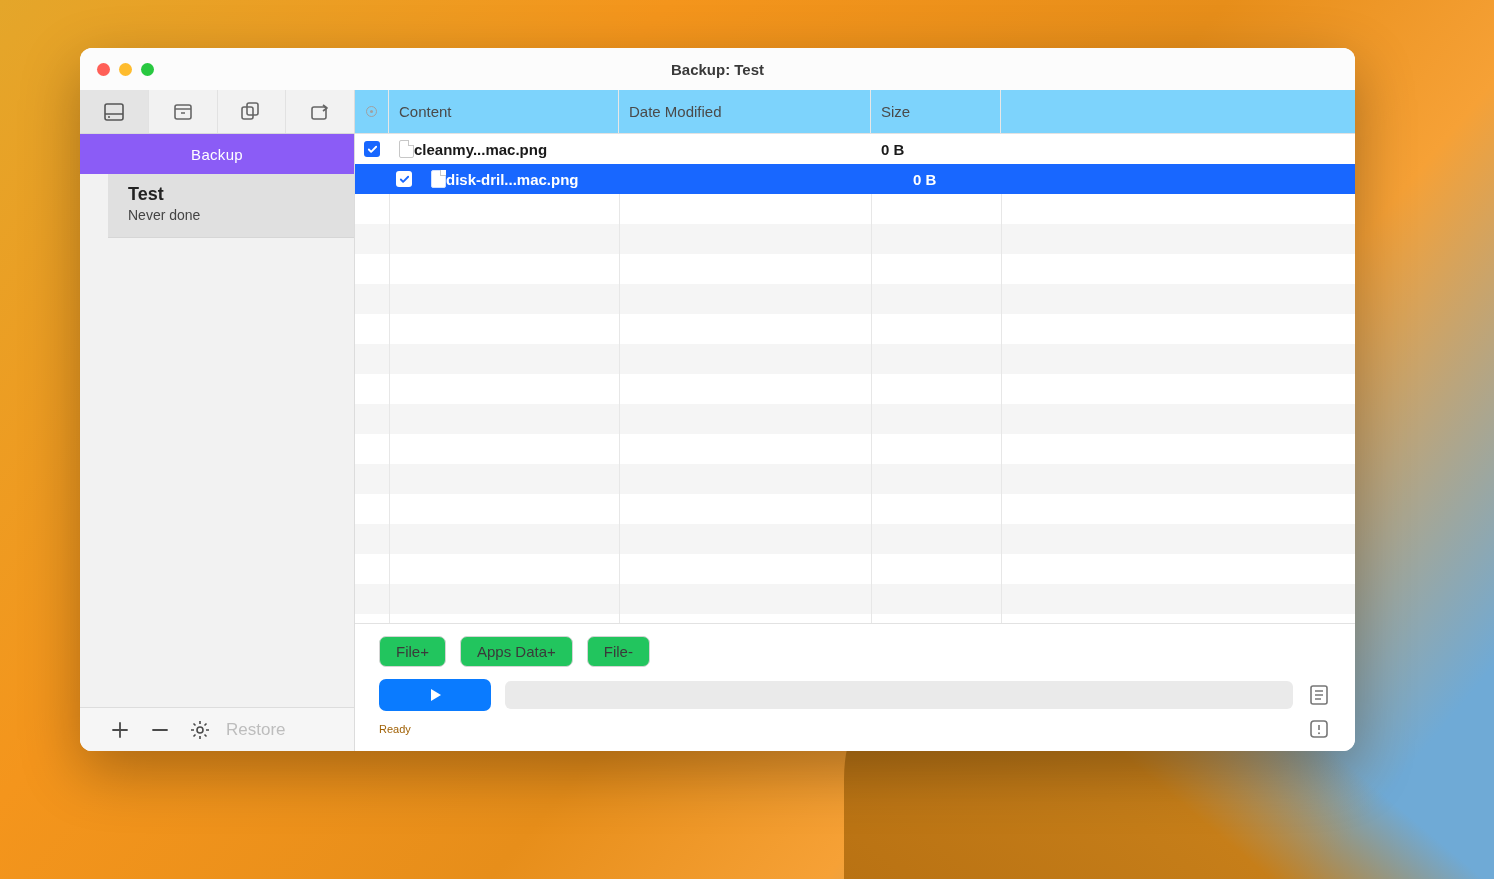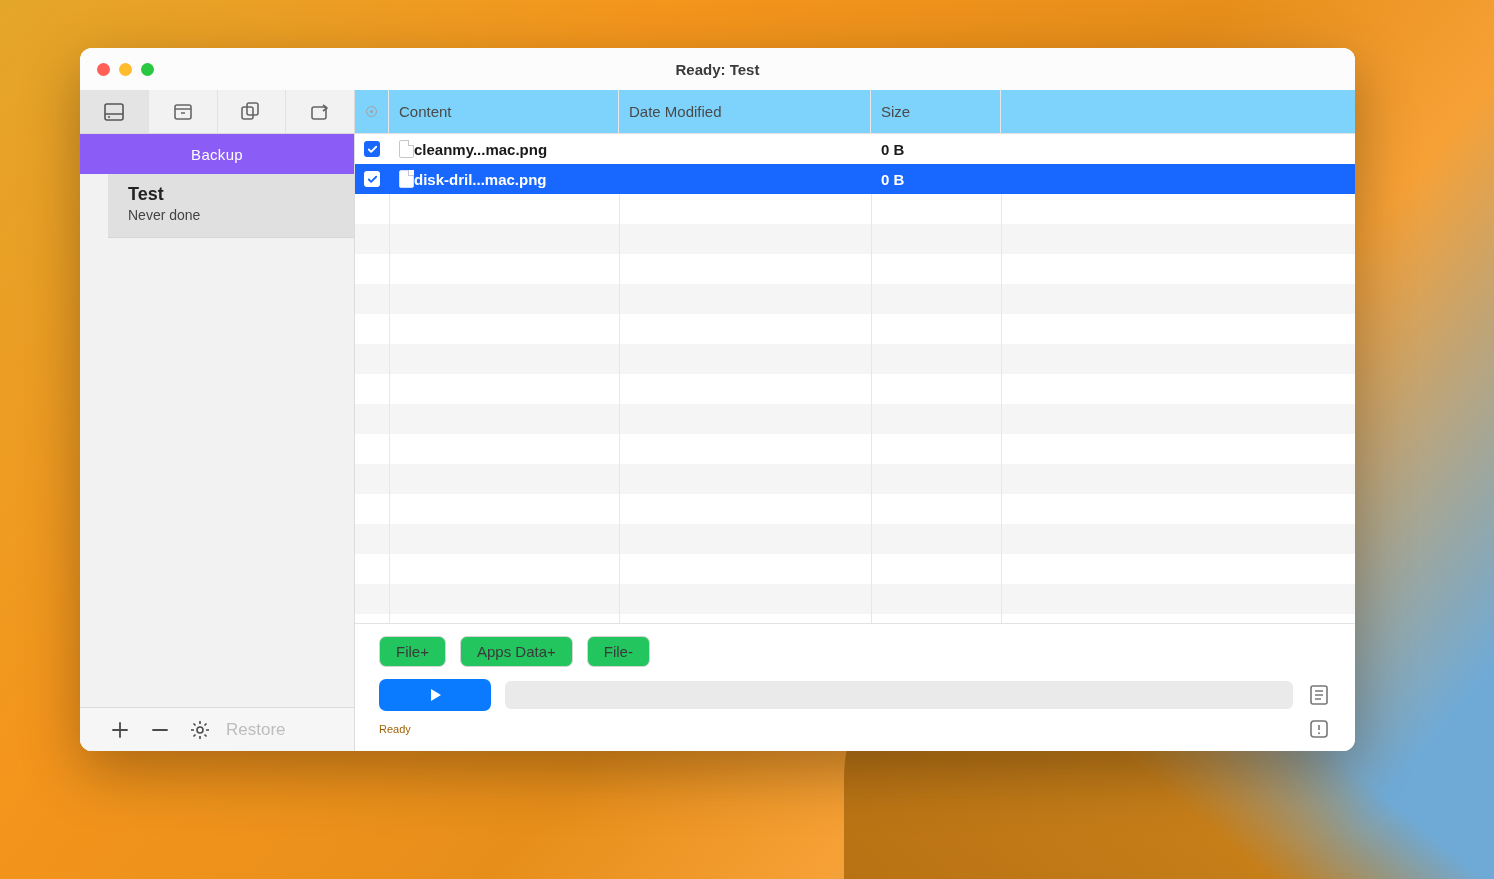--- a/index.html
+++ b/index.html
@@ -120,21 +120,21 @@
     height:30px; display:flex; align-items:center;
     font-size:15px; position:relative; z-index:1;
   }
   .row .cell{height:100%; display:flex; align-items:center; padding:0 10px;}
   .row .c-chk{width:34px; justify-content:center; padding:0;}
   .row .c-content{flex:0 0 230px; }
   .row .c-date{flex:0 0 252px;}
   .row .c-size{flex:0 0 130px;}
   .row .c-rest{flex:1;}
   .row.r0{background:#ffffff; font-weight:700; color:#1a1a1a;}
-  .row.r1{background:#1867ff; color:#fff; font-weight:700;}
+  .row.r1{background:#1867ff; color:#fff; font-weight:700;padding-left:32px;}
   .chkbox{
     width:16px;height:16px;border-radius:3px;background:#1867ff;
     display:flex;align-items:center;justify-content:center;
   }
   .chkbox svg{width:11px;height:11px;}
   .fileicon{width:15px;height:18px;background:#fff;border:1px solid #c7c7c7;border-radius:2px; position:relative;}
   .fileicon::after{content:'';position:absolute;right:-1px;top:-1px;width:5px;height:5px;background:#fff;border-left:1px solid #c7c7c7;border-bottom:1px solid #c7c7c7;}
   .row.r1 .fileicon{background:#fff;border-color:#cfe0ff;}
   .bottombar{
     border-top:1px solid #e2e2e2;
@@ -172,21 +172,21 @@
 <div class="bg-curve"></div>
 
 <div class="window">
 
   <div class="titlebar">
     <div class="traffic">
       <span class="t-close"></span>
       <span class="t-min"></span>
       <span class="t-max"></span>
     </div>
-    <div class="wintitle">Ready: Test</div>
+    <div class="wintitle">Backup: Test</div>
   </div>
 
   <div class="body">
 
     <div class="sidebar">
       <div class="sbtoolbar">
         <div class="seg active">
           <svg width="20" height="18" viewBox="0 0 20 18" stroke="#555" fill="none" stroke-width="1.6">
             <rect x="1" y="1" width="18" height="16" rx="2"></rect>
               <line x1="1" y1="11" x2="19" y2="11"></line>

